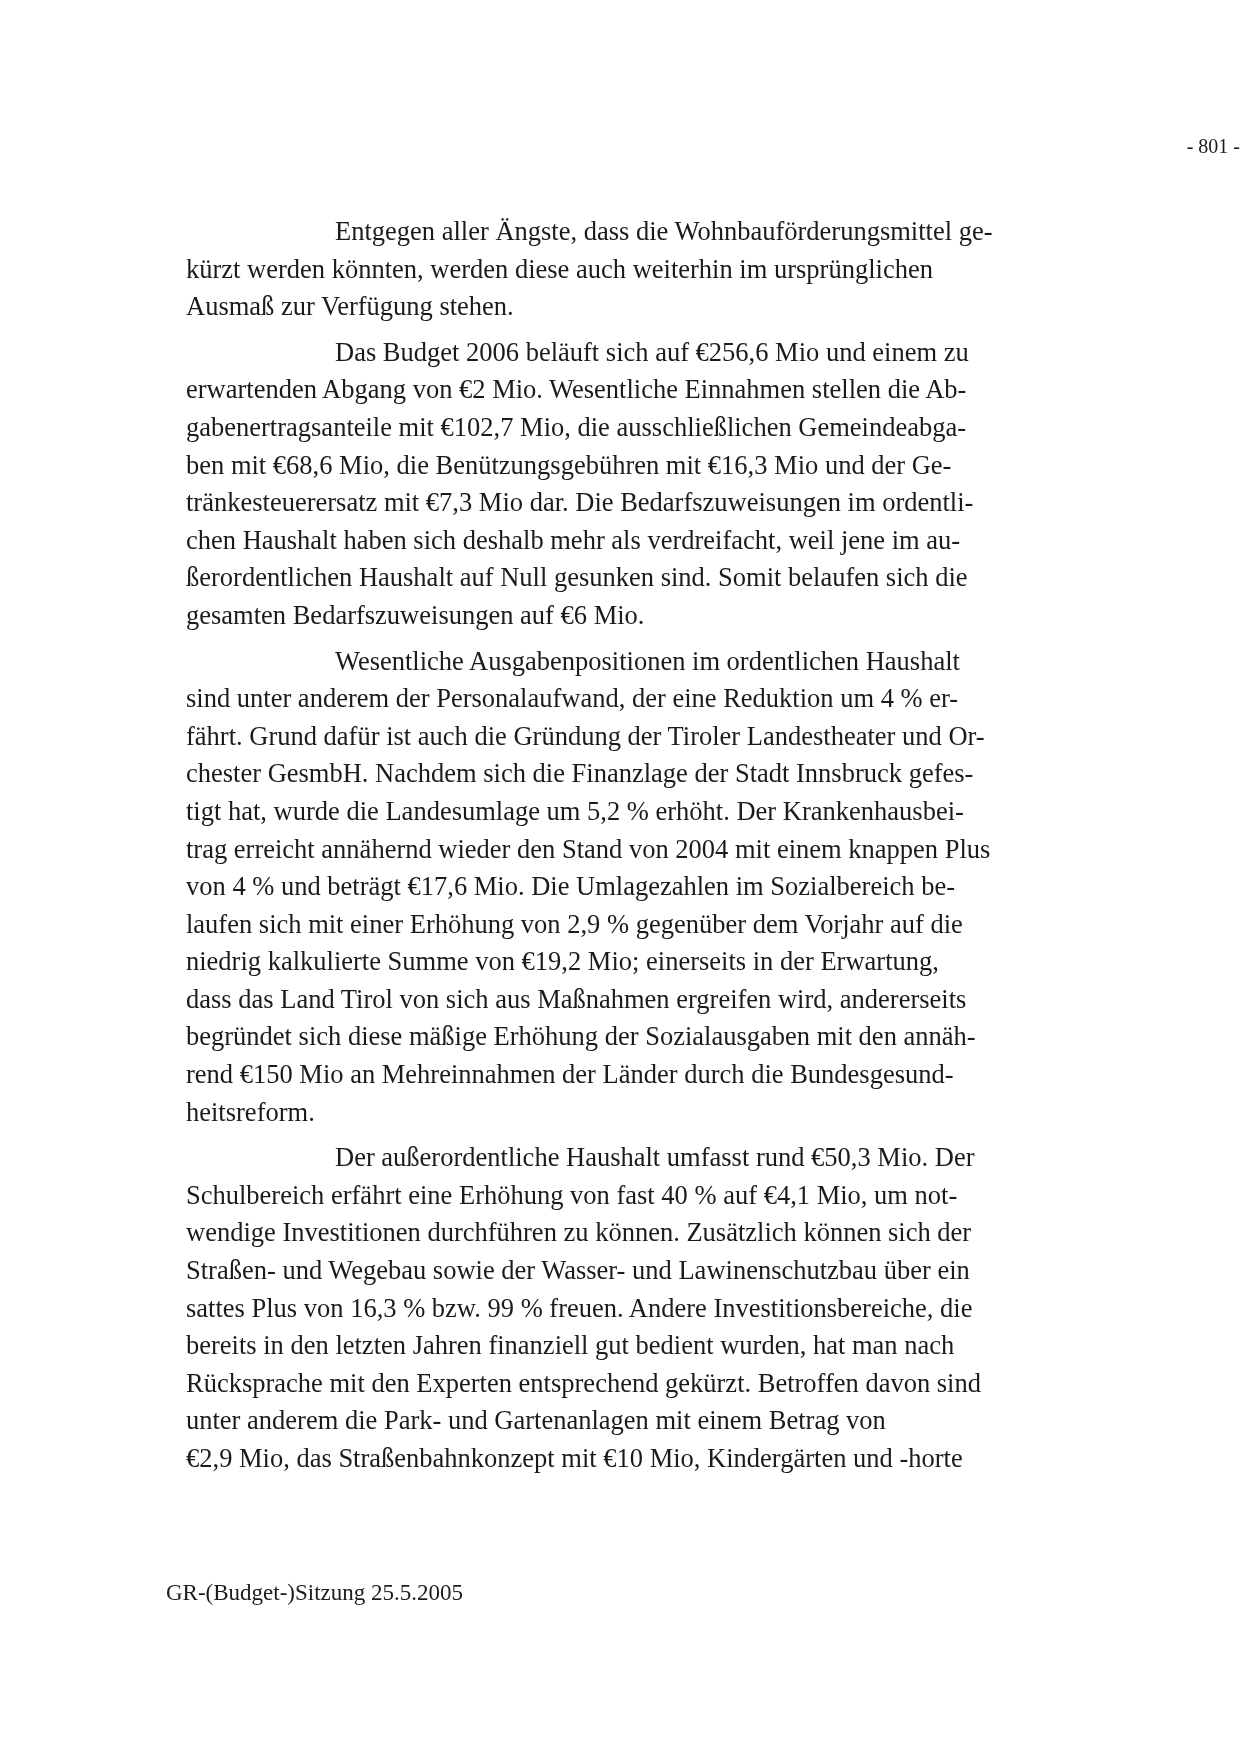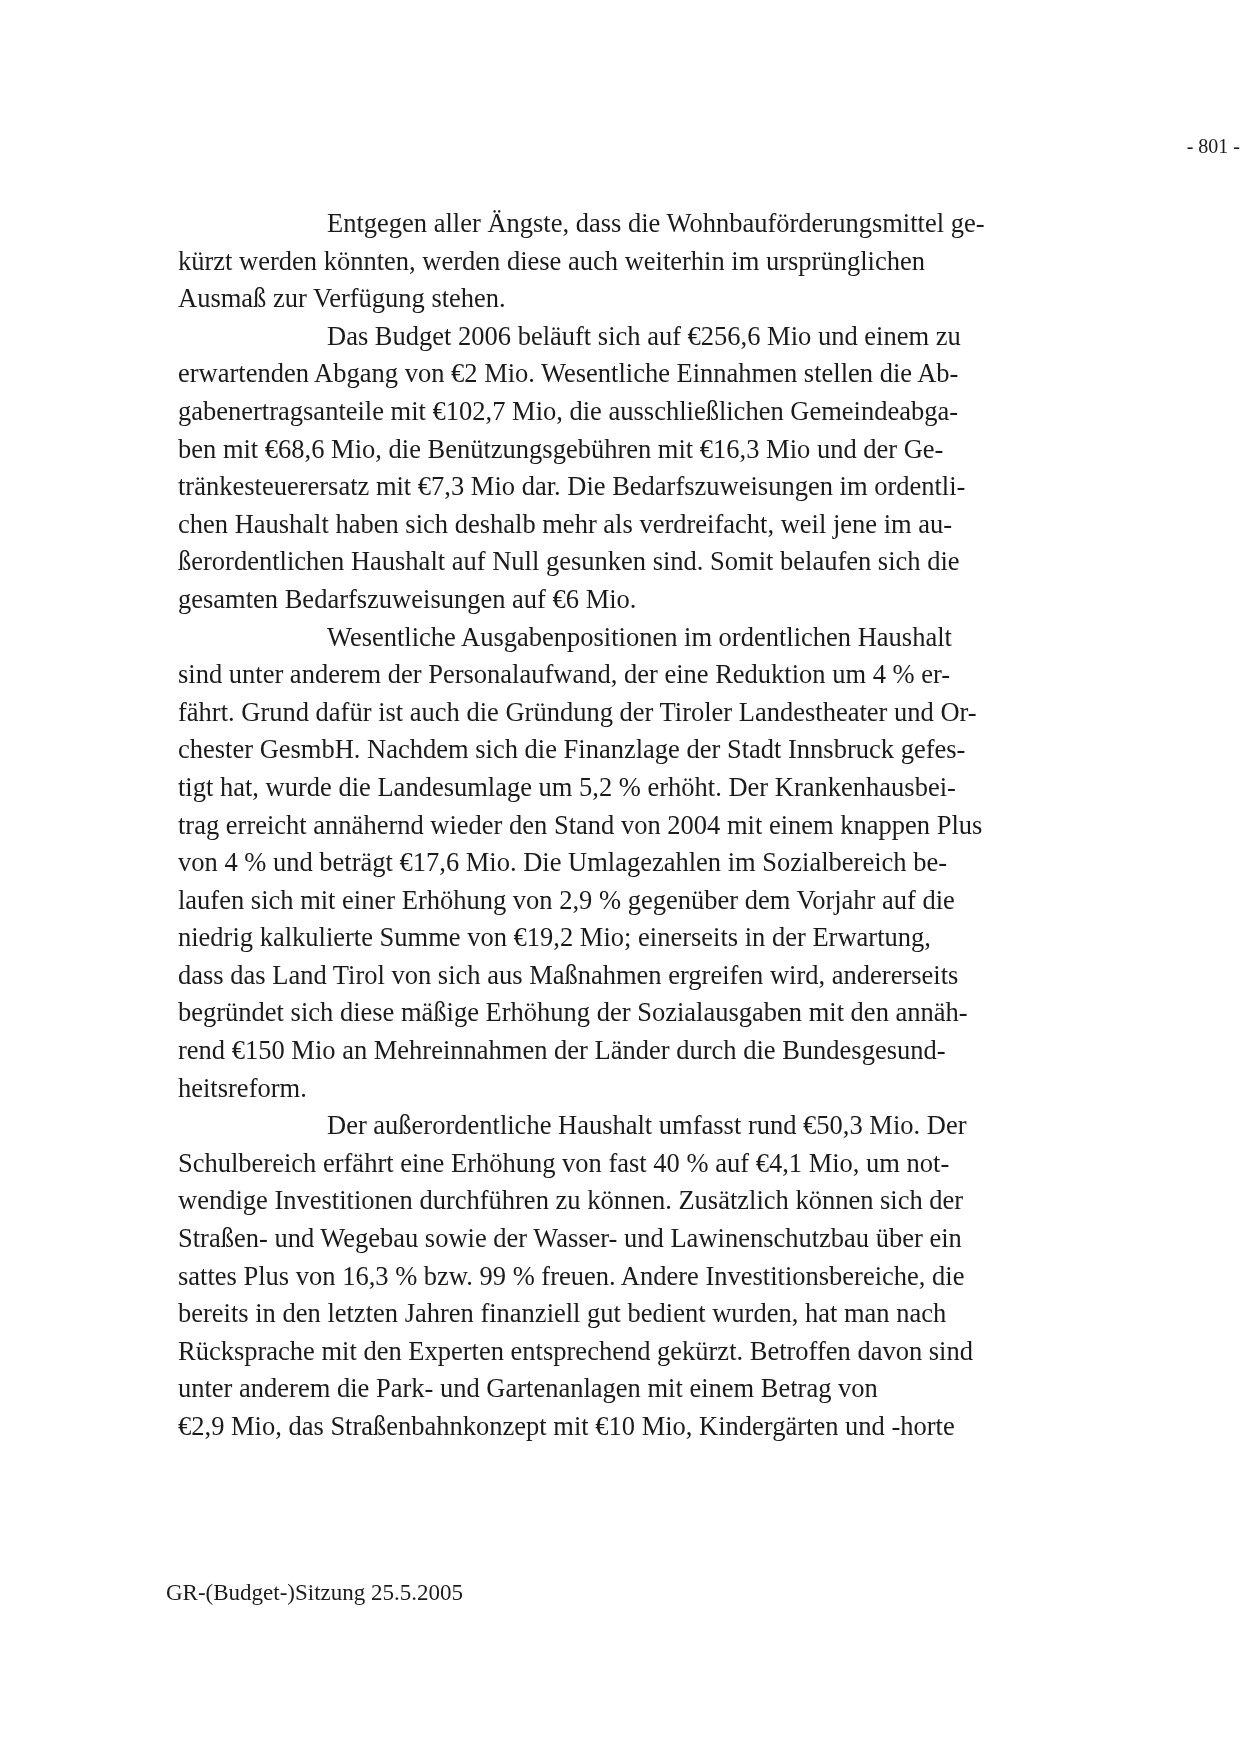--- a/index.html
+++ b/index.html
@@ -28,21 +28,21 @@
   }
   .body-text {
     position: absolute;
     left: 178px;
     top: 205px;
     width: 980px;
     font-size: 26.5px;
     line-height: 37.6px;
   }
   .body-text p {
-    margin: 0;
+    margin: 8px;
     padding: 0;
     text-indent: 149px;
     white-space: pre-line;
   }
   .footer {
     position: absolute;
     left: 166px;
     top: 1580px;
     font-size: 23px;
     line-height: 1.15;

